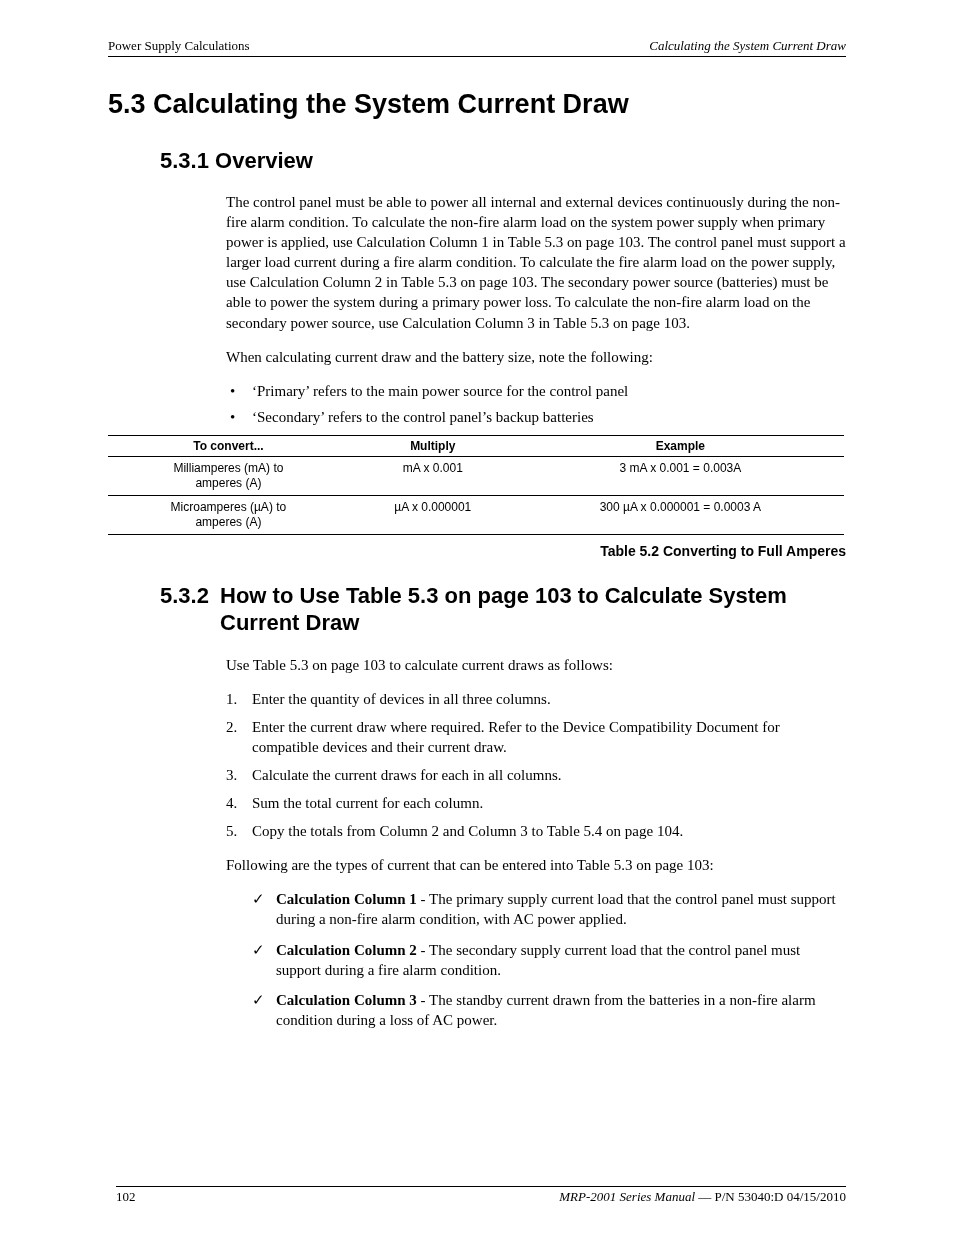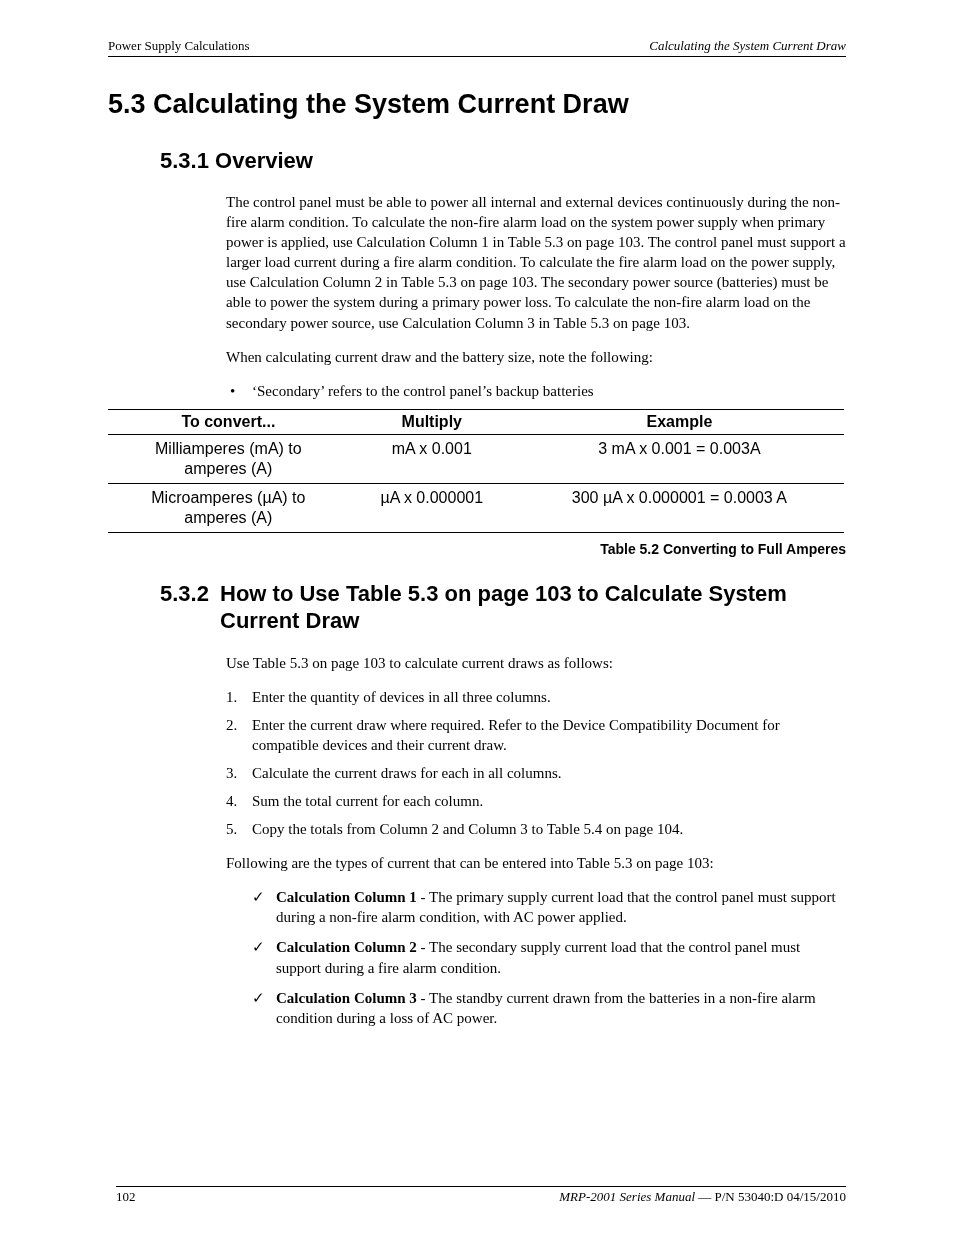--- a/index.html
+++ b/index.html
@@ -47,21 +47,21 @@
     .body-block { margin-left: 118px; }
     .para { margin-bottom: 14px; line-height: 1.34; }
     ul.bullets { list-style: none; margin-bottom: 8px; }
     ul.bullets li { position: relative; padding-left: 26px; margin-bottom: 6px; line-height: 1.34; }
     ul.bullets li::before { content: '•'; position: absolute; left: 4px; }
     .table-wrap { margin: 0 0 8px 0; }
     table.conv {
       border-collapse: collapse;
       width: 736px;
       font-family: Arial, Helvetica, sans-serif;
-      font-size: 16px;
+      font-size: 12px;
       border-top: 1px solid #000;
       border-bottom: 1px solid #000;
     }
     table.conv th { font-weight: bold; text-align: center; padding: 3px 6px; border-bottom: 1px solid #000; }
     table.conv td { text-align: center; padding: 4px 6px; vertical-align: top; line-height: 1.25; }
     table.conv tbody tr + tr td { border-top: 1px solid #000; }
     .table-caption {
       font-family: Arial, Helvetica, sans-serif;
       font-weight: bold;
       font-size: 14px;
@@ -95,20 +95,21 @@
 <hr class="header-rule">
 
 <div class="h1">5.3  Calculating the System Current Draw</div>
 
 <div class="h2">5.3.1  Overview</div>
 
 <div class="body-block">
   <p class="para">The control panel must be able to power all internal and external devices continuously during the non-fire alarm condition.  To calculate the non-fire alarm load on the system power supply when primary power is applied, use Calculation Column 1 in Table 5.3 on page 103.  The control panel must support a larger load current during a fire alarm condition.  To calculate the fire alarm load on the power supply, use Calculation Column 2 in Table 5.3 on page 103.  The secondary power source (batteries) must be able to power the system during a primary power loss.  To calculate the non-fire alarm load on the secondary power source, use Calculation Column 3 in Table 5.3 on page 103.</p>
   <p class="para">When calculating current draw and the battery size, note the following:</p>
   <ul class="bullets">
+    <li>‘Primary’ refers to the main power source for the control panel</li>
     <li>‘Secondary’ refers to the control panel’s backup batteries</li>
   </ul>
 </div>
 
 <div class="table-wrap">
   <table class="conv">
     <thead>
       <tr>
         <th>To convert...</th>
         <th>Multiply</th>

